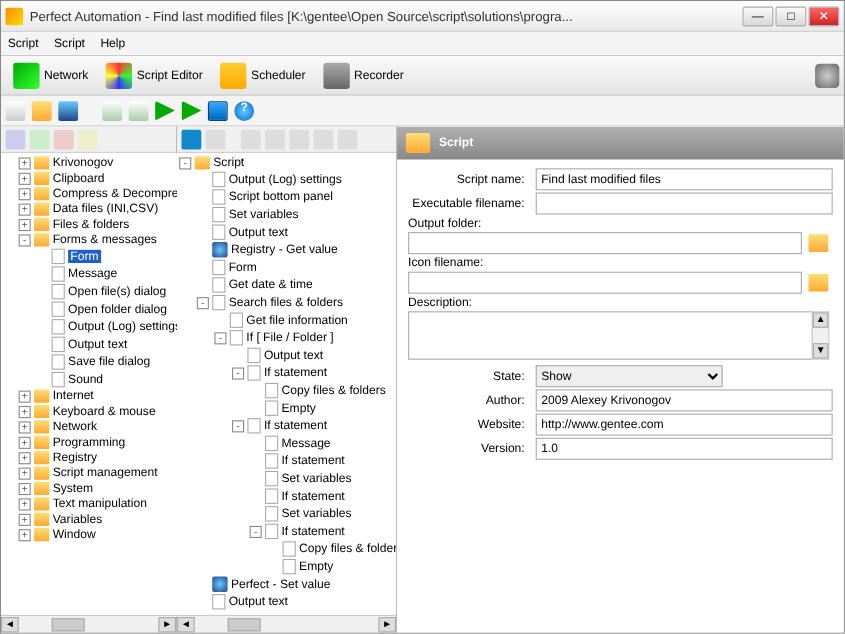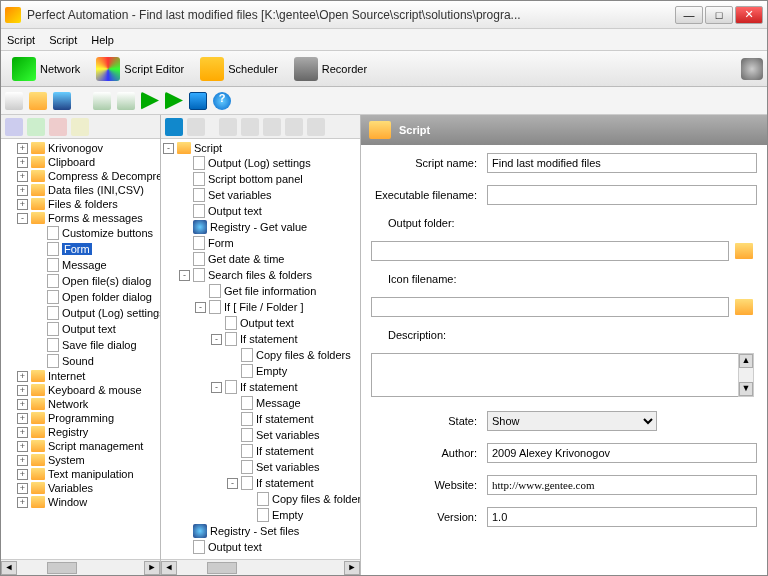--- a/index.html
+++ b/index.html
@@ -34,29 +34,29 @@
 .tree-item .folder { width: 14px; height: 12px; background: linear-gradient(#fd7,#fa3); border-radius: 1px; flex-shrink: 0; }
 .tree-item .page { width: 12px; height: 14px; background: #fff; border: 1px solid #aaa; flex-shrink: 0; }
 .tree-item .reg { width: 14px; height: 14px; background: radial-gradient(#6cf,#248); border-radius: 2px; flex-shrink: 0; }
 .tree-item.selected span.label { background: #1e60c8; color: #fff; padding: 0 2px; }
 .tree ul { list-style: none; padding-left: 14px; }
 .scrollbar-h { height: 16px; background: #f0f0f0; border-top: 1px solid #ccc; display: flex; align-items: center; }
 .scrollbar-h .thumb { width: 30px; height: 12px; background: #ccc; margin-left: 30px; border: 1px solid #aaa; }
 .scrollbar-h .arrow { width: 16px; height: 14px; background: #ddd; border: 1px solid #aaa; text-align: center; font-size: 9px; cursor: pointer; }
 .panelheader { height: 30px; background: linear-gradient(#b0b0b0,#888); display: flex; align-items: center; padding: 0 8px; gap: 8px; color: #fff; font-size: 13px; font-weight: bold; }
 .panelheader .folder { width: 22px; height: 18px; background: linear-gradient(#fd7,#fa3); border-radius: 2px; }
-.form { padding: 8px 10px; display: grid; grid-template-columns: 110px 1fr 22px; gap: 12px 6px; align-items: center; }
+.form { padding: 8px 10px; display: grid; grid-template-columns: 110px 1fr 22px; gap: 2px 6px; align-items: center; }
 .form .lab { text-align: right; padding-right: 4px; }
 .form input[type=text] { width: 100%; border: 1px solid #aaa; padding: 2px 4px; height: 20px; }
 .form textarea { width: 100%; border: 1px solid #aaa; padding: 2px 4px; height: 44px; resize: none; }
 .form select { width: 170px; border: 1px solid #aaa; height: 20px; }
 .form .full { grid-column: 1 / 3; }
 .form .full3 { grid-column: 1 / 4; }
 .form .iconbtn { width: 18px; height: 16px; background: linear-gradient(#fd7,#fa3); border-radius: 1px; cursor: pointer; }
-.form .lab-left { text-align: left; grid-column: 1 / 4; margin-left: 17px; }
+.form .lab-left { text-align: left; grid-column: 1 / 4; }
 .scrolly { position: absolute; right: 3px; width: 16px; background: #f0f0f0; border: 1px solid #ccc; display: flex; flex-direction: column; }
 .scrolly .arrow { height: 14px; background: #ddd; border: 1px solid #aaa; text-align: center; font-size: 9px; cursor: pointer; }
 .formwrap { position: relative; flex: 1; overflow: hidden; }
 </style>
 </head>
 <body>
 
 <div class="titlebar">
   <div class="appicon"></div>
   <div class="title">Perfect Automation - Find last modified files [K:\gentee\Open Source\script\solutions\progra...</div>
@@ -151,27 +151,20 @@
               <span class="label">Files &amp; folders</span>
             </div>
           </li>
           <li>
             <div class="tree-item" style="padding-left:0px">
               <span class="exp ">-</span>
               <span class="folder"></span>
               <span class="label">Forms &amp; messages</span>
             </div>
             <ul>
-              <li>
-                <div class="tree-item" style="padding-left:2px">
-                  <span class="exp none"></span>
-                  <span class="page"></span>
-                  <span class="label">Customize buttons</span>
-                </div>
-              </li>
               <li>
                 <div class="tree-item selected" style="padding-left:2px">
                   <span class="exp none"></span>
                   <span class="page"></span>
                   <span class="label">Form</span>
                 </div>
               </li>
               <li>
                 <div class="tree-item" style="padding-left:2px">
                   <span class="exp none"></span>
@@ -489,21 +482,21 @@
                     </ul>
                   </li>
                 </ul>
               </li>
             </ul>
           </li>
           <li>
             <div class="tree-item" style="padding-left:2px">
               <span class="exp none"></span>
               <span class="reg"></span>
-              <span class="label">Registry - Set files</span>
+              <span class="label">Perfect - Set value</span>
             </div>
           </li>
           <li>
             <div class="tree-item" style="padding-left:2px">
               <span class="exp none"></span>
               <span class="page"></span>
               <span class="label">Output text</span>
             </div>
           </li>
         </ul>
@@ -547,20 +540,20 @@
           </div>
         </div>
 
         <div class="lab">State:</div>
         <div style="grid-column:2/4"><select><option>Show</option></select></div>
 
         <div class="lab">Author:</div>
         <input type="text" style="grid-column: 2 / 4;" value="2009 Alexey Krivonogov">
 
         <div class="lab">Website:</div>
-        <input type="text" style="grid-column: 2 / 4; font-family: Liberation Serif, serif;" value="http://www.gentee.com">
+        <input type="text" style="grid-column: 2 / 4;" value="http://www.gentee.com">
 
         <div class="lab">Version:</div>
         <input type="text" style="grid-column: 2 / 4;" value="1.0">
       </div>
     </div>
   </div>
 </div>
 
 </body></html>

